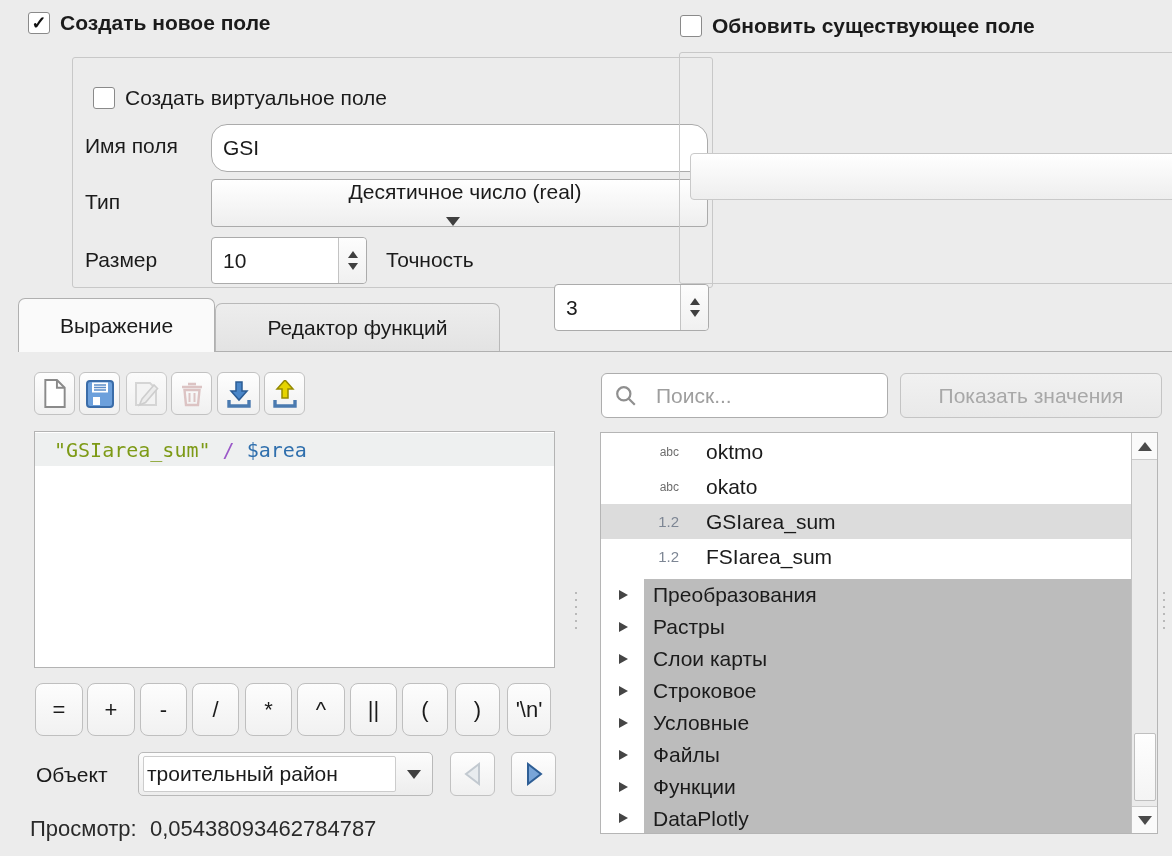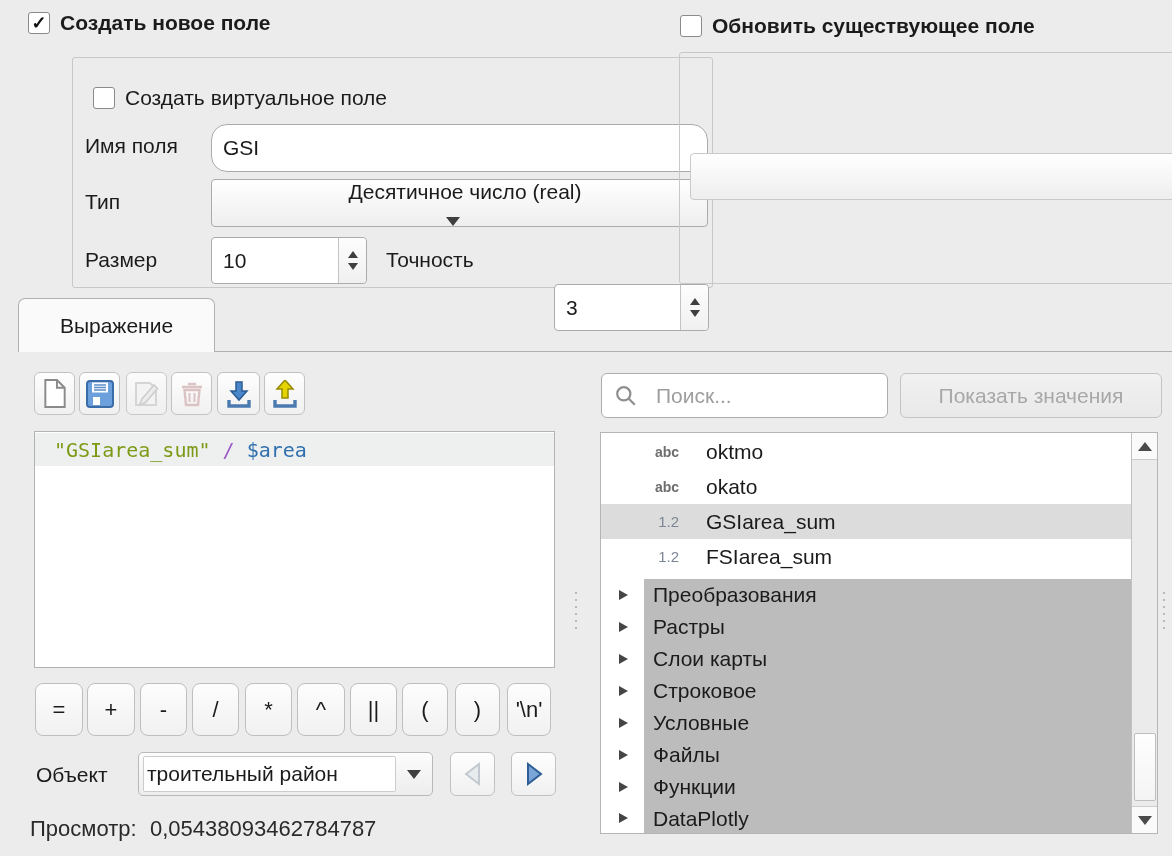--- a/index.html
+++ b/index.html
@@ -52,21 +52,21 @@
 
   
   .editor{background:#fff;border:1px solid #b3b3b3;box-sizing:border-box;}
   .curline{background:#eef0f0;}
   .mono{font-family:"DejaVu Sans Mono",monospace;font-size:20px;}
 
   
   .tree{background:#fff;border:1px solid #b5b5b5;box-sizing:border-box;overflow:hidden;}
   .frow{position:absolute;left:0;width:531px;display:flex;align-items:center;}
   .frow .badge{display:inline-block;width:34px;margin-left:44px;text-align:right;flex:none;}
-  .badge.abc{font-size:14px;font-weight:700;color:#6e6e6e;}
+  .badge.abc{font-size:12px;font-weight:400;color:#6e6e6e;}
   .badge.num{font-size:15px;color:#7d8694;}
   .frow .fname{margin-left:27px;white-space:nowrap;}
   .frow.selected{background:#dcdcdc;}
   .grow{position:absolute;left:0;width:531px;
         background:linear-gradient(90deg,rgba(0,0,0,0) 0px,rgba(0,0,0,0) 43px,#bcbcbc 43px,#bcbcbc 100%);}
   .branch{position:absolute;left:18px;top:50%;margin-top:-5.5px;width:0;height:0;
           border-top:5.5px solid transparent;border-bottom:5.5px solid transparent;border-left:9px solid #454545;}
   .gname{position:absolute;left:52px;top:50%;transform:translateY(-50%);white-space:nowrap;}
 
   
@@ -124,20 +124,23 @@
   <div class="abs cb" style="left:680px;top:15px;"></div>
   <div class="abs bold" style="left:712px;top:14px;">Обновить существующее поле</div>
 
   <div class="abs groupbox" style="left:679px;top:52px;width:520px;height:232px;">
     <div class="abs combo" style="left:10px;top:100px;width:505px;height:47px;border-color:#c9c9c9;">
       <div class="ctext" style="flex:1;color:#9e9e9e;"></div>
     </div>
   </div>
 
   <div class="abs tabline" style="left:18px;top:351px;width:1154px;"></div>
+  <div class="abs tab inactive" style="left:215px;top:303px;width:285px;height:48px;">
+    <span>Редактор функций</span>
+  </div>
   <div class="abs tab active" style="left:18px;top:298px;width:197px;height:54px;">
     <span>Выражение</span>
   </div>
 
   <div class="abs pbtn" style="left:34px;top:372px;width:41px;height:43px;">
     <svg width="24" height="29" viewBox="0 0 24 30">
       <path d="M2 1 h12 l8 8 v20 h-20 z" fill="#ffffff" stroke="#8a8a8a" stroke-width="2"></path>
       <path d="M14 1 v8 h8" fill="none" stroke="#8a8a8a" stroke-width="2"></path>
     </svg>
   </div>

